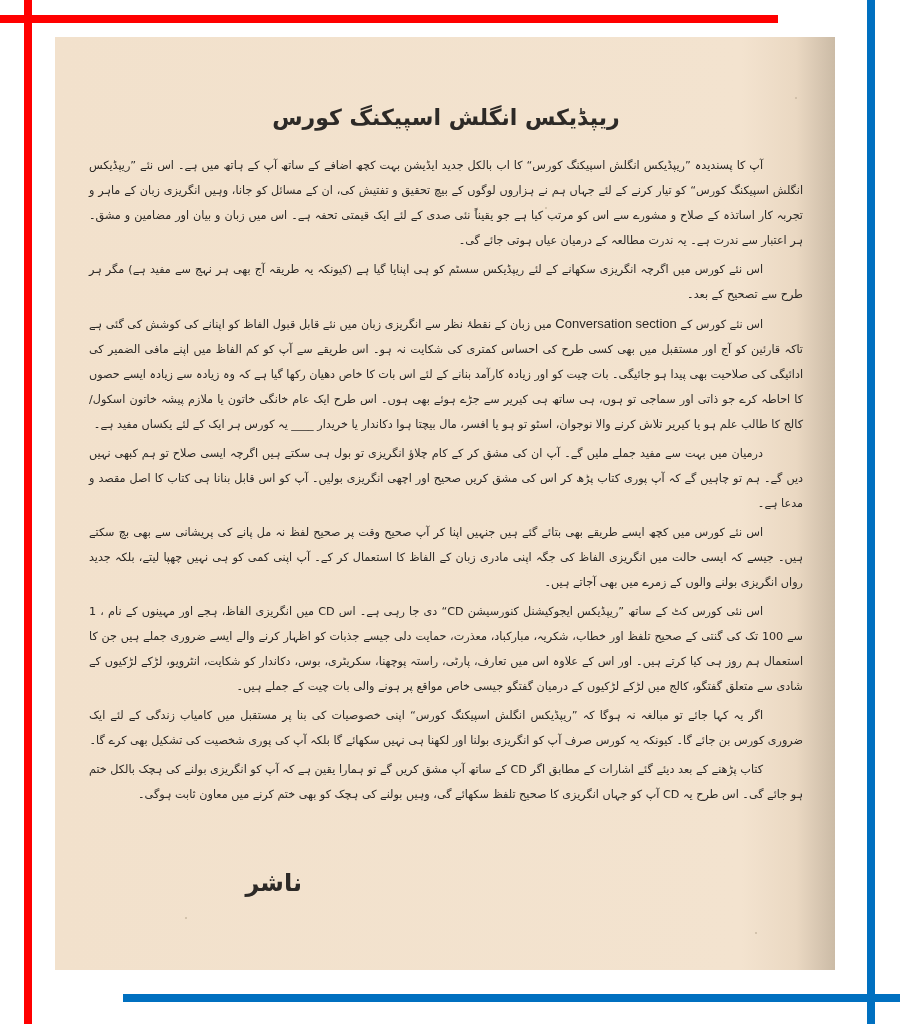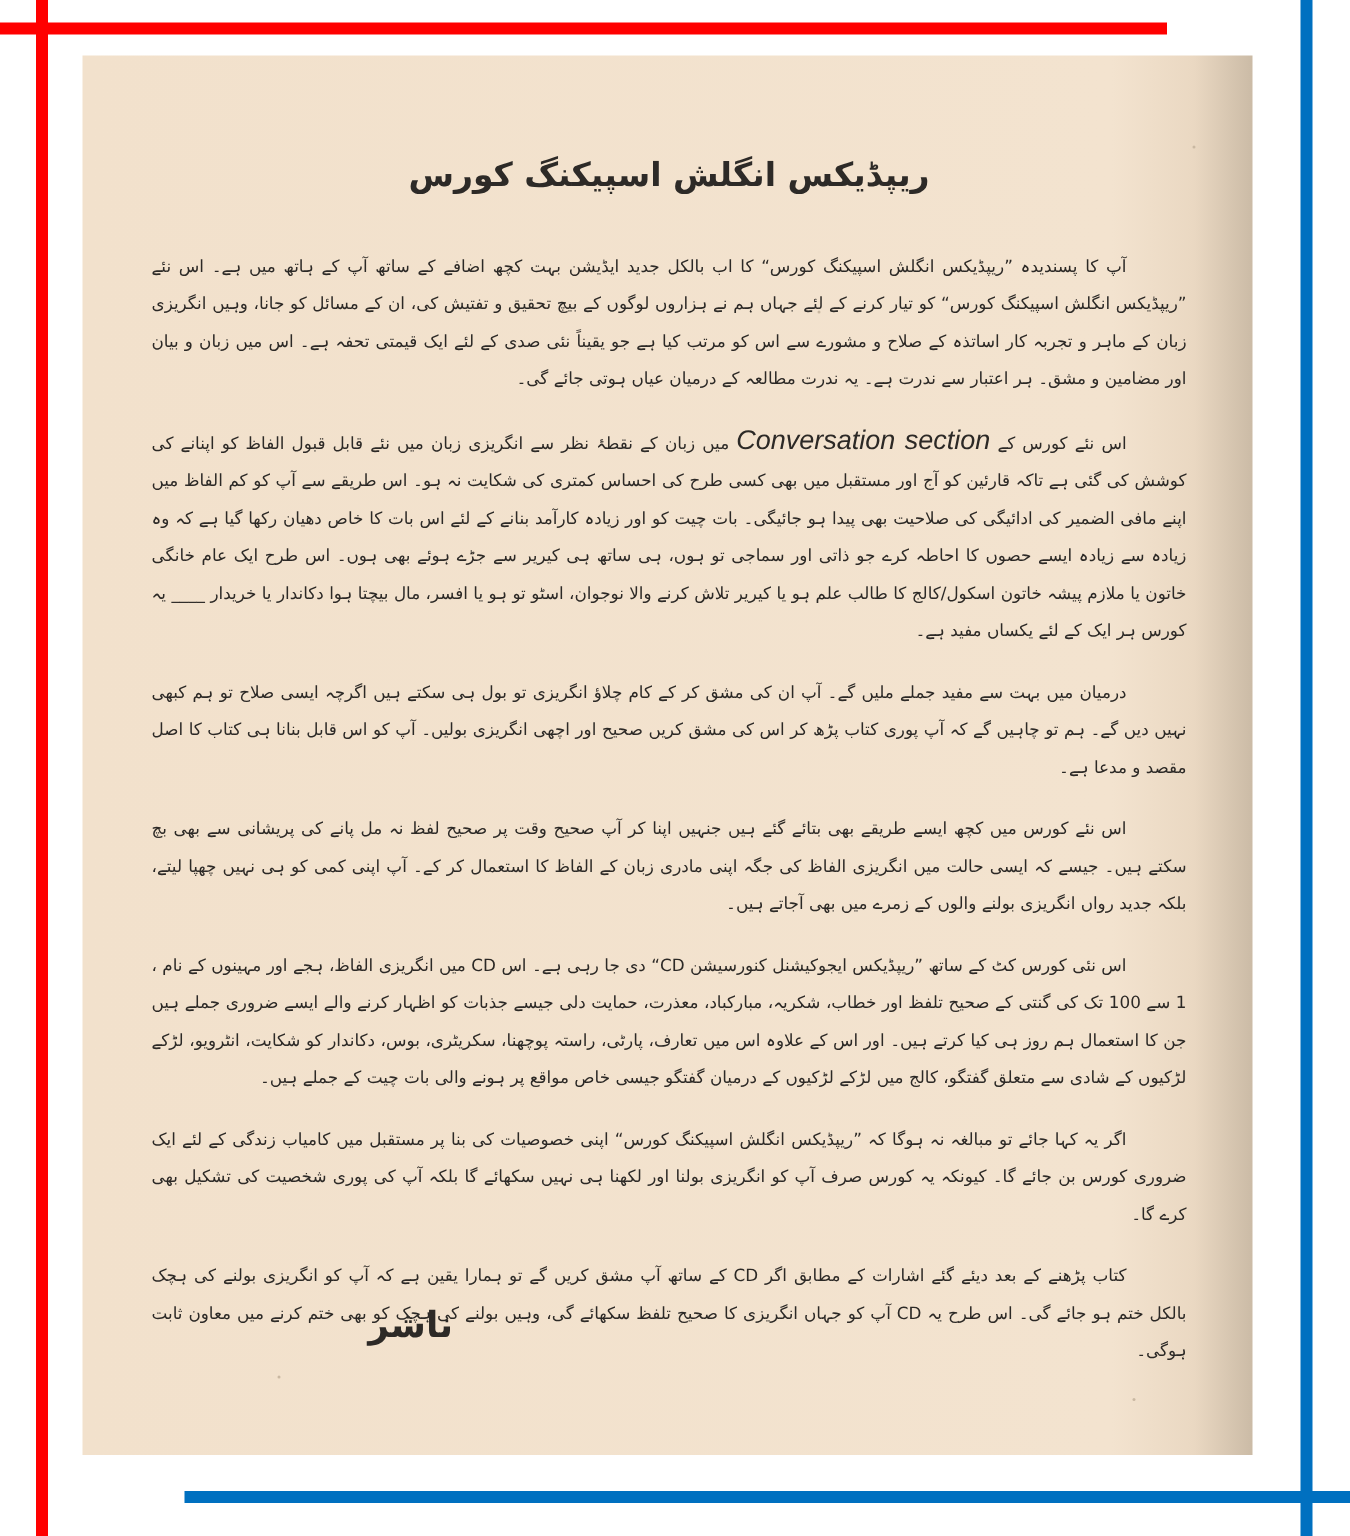--- a/index.html
+++ b/index.html
@@ -28,24 +28,24 @@
       position: absolute; top: 68px; left: 0; right: 0; text-align: center;
       font-family: "DejaVu Sans", sans-serif;
       font-size: 22px; font-weight: bold; color: #2d2a27;
       margin: 0;
     }
     .body-text {
       position: absolute; top: 112px; left: 0; right: 0;
       font-size: 11.2px; line-height: 25px; text-align: justify;
       font-family: "DejaVu Sans", sans-serif;
     }
-    .para { margin: 16px; text-indent: 40px; }
+    .para { margin: 4px; text-indent: 40px; }
     .latin {
-      font-family: "Liberation Sans", sans-serif; font-size: 18px;
-      direction: ltr; unicode-bidi: embed; font-style: italic;
+      font-family: "Liberation Sans", sans-serif; font-size: 13px;
+      direction: ltr; unicode-bidi: embed;
     }
     .signature {
       position: absolute; top: 832px; right: 505px;
       font-size: 24px; font-weight: bold; color: #2d2a27;
     }
     .speck { position: absolute; width: 2px; height: 2px; border-radius: 1px; background: #c9b8a2; }
   </style>
 </head>
 <body>
 
@@ -57,20 +57,21 @@
 <div class="page">
   <span class="speck" style="left:490px;top:170px"></span>
   <span class="speck" style="left:740px;top:60px"></span>
   <span class="speck" style="left:130px;top:880px"></span>
   <span class="speck" style="left:700px;top:895px"></span>
   <div class="page-inner">
     <h1 class="page-title">ریپڈیکس انگلش اسپیکنگ کورس</h1>
 
     <div class="body-text">
       <p class="para">آپ کا پسندیدہ ”ریپڈیکس انگلش اسپیکنگ کورس“ کا اب بالکل جدید ایڈیشن بہت کچھ اضافے کے ساتھ آپ کے ہاتھ میں ہے۔ اس نئے ”ریپڈیکس انگلش اسپیکنگ کورس“ کو تیار کرنے کے لئے جہاں ہم نے ہزاروں لوگوں کے بیچ تحقیق و تفتیش کی، ان کے مسائل کو جانا، وہیں انگریزی زبان کے ماہر و تجربہ کار اساتذہ کے صلاح و مشورے سے اس کو مرتب کیا ہے جو یقیناً نئی صدی کے لئے ایک قیمتی تحفہ ہے۔ اس میں زبان و بیان اور مضامین و مشق۔ ہر اعتبار سے ندرت ہے۔ یہ ندرت مطالعہ کے درمیان عیاں ہوتی جائے گی۔</p>
+      <p class="para">اس نئے کورس میں اگرچہ انگریزی سکھانے کے لئے ریپڈیکس سسٹم کو ہی اپنایا گیا ہے (کیونکہ یہ طریقہ آج بھی ہر نہج سے مفید ہے) مگر ہر طرح سے تصحیح کے بعد۔</p>
       <p class="para"><span>اس نئے کورس کے</span> <span class="latin">Conversation section</span> <span>میں زبان کے نقطۂ نظر سے انگریزی زبان میں نئے قابل قبول الفاظ کو اپنانے کی کوشش کی گئی ہے تاکہ قارئین کو آج اور مستقبل میں بھی کسی طرح کی احساس کمتری کی شکایت نہ ہو۔ اس طریقے سے آپ کو کم الفاظ میں اپنے مافی الضمیر کی ادائیگی کی صلاحیت بھی پیدا ہو جائیگی۔ بات چیت کو اور زیادہ کارآمد بنانے کے لئے اس بات کا خاص دھیان رکھا گیا ہے کہ وہ زیادہ سے زیادہ ایسے حصوں کا احاطہ کرے جو ذاتی اور سماجی تو ہوں، ہی ساتھ ہی کیریر سے جڑے ہوئے بھی ہوں۔ اس طرح ایک عام خانگی خاتون یا ملازم پیشہ خاتون اسکول/کالج کا طالب علم ہو یا کیریر تلاش کرنے والا نوجوان، اسٹو تو ہو یا افسر، مال بیچتا ہوا دکاندار یا خریدار ____ یہ کورس ہر ایک کے لئے یکساں مفید ہے۔</span></p>
       <p class="para">درمیان میں بہت سے مفید جملے ملیں گے۔ آپ ان کی مشق کر کے کام چلاؤ انگریزی تو بول ہی سکتے ہیں اگرچہ ایسی صلاح تو ہم کبھی نہیں دیں گے۔ ہم تو چاہیں گے کہ آپ پوری کتاب پڑھ کر اس کی مشق کریں صحیح اور اچھی انگریزی بولیں۔ آپ کو اس قابل بنانا ہی کتاب کا اصل مقصد و مدعا ہے۔</p>
       <p class="para">اس نئے کورس میں کچھ ایسے طریقے بھی بتائے گئے ہیں جنہیں اپنا کر آپ صحیح وقت پر صحیح لفظ نہ مل پانے کی پریشانی سے بھی بچ سکتے ہیں۔ جیسے کہ ایسی حالت میں انگریزی الفاظ کی جگہ اپنی مادری زبان کے الفاظ کا استعمال کر کے۔ آپ اپنی کمی کو ہی نہیں چھپا لیتے، بلکہ جدید رواں انگریزی بولنے والوں کے زمرے میں بھی آجاتے ہیں۔</p>
       <p class="para">اس نئی کورس کٹ کے ساتھ ”ریپڈیکس ایجوکیشنل کنورسیشن CD“ دی جا رہی ہے۔ اس CD میں انگریزی الفاظ، ہجے اور مہینوں کے نام ، 1 سے 100 تک کی گنتی کے صحیح تلفظ اور خطاب، شکریہ، مبارکباد، معذرت، حمایت دلی جیسے جذبات کو اظہار کرنے والے ایسے ضروری جملے ہیں جن کا استعمال ہم روز ہی کیا کرتے ہیں۔ اور اس کے علاوہ اس میں تعارف، پارٹی، راستہ پوچھنا، سکریٹری، بوس، دکاندار کو شکایت، انٹرویو، لڑکے لڑکیوں کے شادی سے متعلق گفتگو، کالج میں لڑکے لڑکیوں کے درمیان گفتگو جیسی خاص مواقع پر ہونے والی بات چیت کے جملے ہیں۔</p>
       <p class="para">اگر یہ کہا جائے تو مبالغہ نہ ہوگا کہ ”ریپڈیکس انگلش اسپیکنگ کورس“ اپنی خصوصیات کی بنا پر مستقبل میں کامیاب زندگی کے لئے ایک ضروری کورس بن جائے گا۔ کیونکہ یہ کورس صرف آپ کو انگریزی بولنا اور لکھنا ہی نہیں سکھائے گا بلکہ آپ کی پوری شخصیت کی تشکیل بھی کرے گا۔</p>
       <p class="para">کتاب پڑھنے کے بعد دیئے گئے اشارات کے مطابق اگر CD کے ساتھ آپ مشق کریں گے تو ہمارا یقین ہے کہ آپ کو انگریزی بولنے کی ہچک بالکل ختم ہو جائے گی۔ اس طرح یہ CD آپ کو جہاں انگریزی کا صحیح تلفظ سکھائے گی، وہیں بولنے کی ہچک کو بھی ختم کرنے میں معاون ثابت ہوگی۔</p>
     </div>
 
     <div class="signature">ناشر</div>
   </div>

